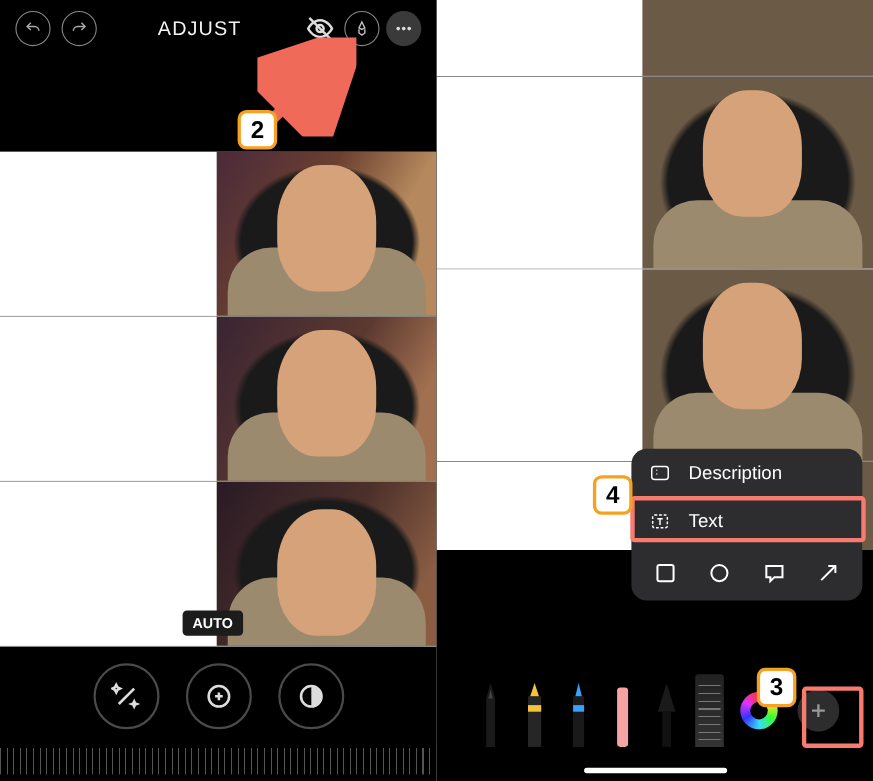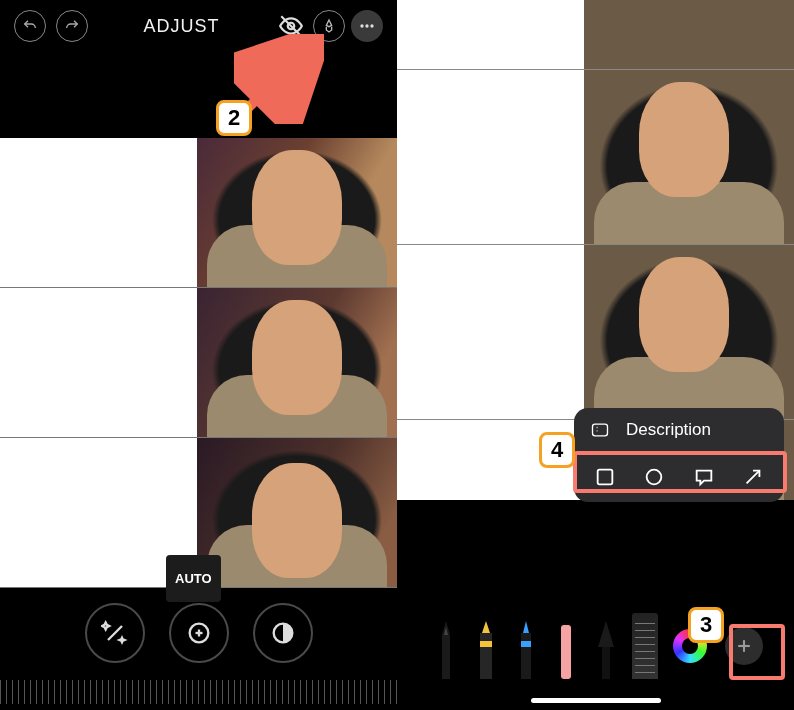--- a/index.html
+++ b/index.html
@@ -17,21 +17,21 @@
 .meme .row{display:flex;height:150px;border-bottom:1px solid #777}
 .meme .blank{flex:1;background:#fff}
 .meme .photo{width:200px;background:#6b5a46;position:relative;overflow:hidden}
 .meme .rowbg{position:absolute;inset:0}
 .bg1{background:linear-gradient(120deg,#4a2a3a,#6b4030 40%,#b5895d 70%)}
 .bg2{background:linear-gradient(120deg,#3a2432,#5c3930 50%,#a17050 80%)}
 .bg3{background:linear-gradient(120deg,#2a1a25,#4c302a 50%,#8a5d43 85%)}
 .face{position:absolute;width:90px;height:115px;left:55px;top:12px;background:#d6a27a;border-radius:45% 45% 40% 40%}
 .suit{position:absolute;bottom:-8px;left:10px;right:10px;height:70px;background:#9c8a6e;border-radius:40px 40px 0 0}
 .chair{position:absolute;inset:0;background:radial-gradient(ellipse at 50% 55%,#1a1a1a 0%,#1a1a1a 55%,transparent 60%)}
-.auto{position:absolute;left:166px;top:555px;background:#1c1c1c;color:#fff;font-size:13px;font-weight:600;padding:16px 9px;border-radius:4px}
+.auto{position:absolute;left:166px;top:555px;background:#1c1c1c;color:#fff;font-size:13px;font-weight:600;padding:4px 9px;border-radius:4px}
 .tools{position:absolute;bottom:32px;left:0;right:0;height:90px;display:flex;align-items:center;justify-content:center;gap:24px}
 .tool{width:60px;height:60px;border-radius:30px;border:2px solid #4a4a4a;display:flex;align-items:center;justify-content:center;color:#d8d8d8;font-size:26px}
 .ticks{position:absolute;bottom:6px;left:0;right:0;height:24px;background:repeating-linear-gradient(90deg,#555 0,#555 1px,transparent 1px,transparent 6px)}
 
 
 .canvas{position:absolute;left:0;right:0;top:0;background:#fff}
 .canvas .row2{display:flex;height:175px;border-bottom:1px solid #888}
 .canvas .row2:first-child{height:70px}
 .canvas .row2:last-child{height:80px;border-bottom:0}
 .canvas .blank{flex:1;background:#fff}
@@ -200,20 +200,29 @@
   <div class="menu">
     <div class="menu-item">
       <span class="mi-icon">
             <svg width="22" height="20" viewBox="0 0 24 24" fill="none" stroke="#fff" stroke-width="1.6">
               <rect x="3" y="5" width="18" height="14" rx="3"></rect>
               <path d="M8 9h1M8 13h1"></path>
             </svg>
           </span>
       <span>Description</span>
     </div>
+    <div class="menu-item">
+      <span class="mi-icon">
+            <svg width="22" height="20" viewBox="0 0 24 24" fill="none" stroke="#fff" stroke-width="1.6">
+              <rect x="4" y="5" width="16" height="14" rx="2" stroke-dasharray="3 2"></rect>
+              <path d="M12 9v7M9 9h6"></path>
+            </svg>
+          </span>
+      <span>Text</span>
+    </div>
     <div class="shape-row">
       <div class="shape">
             <svg width="22" height="22" viewBox="0 0 24 24" fill="none" stroke="#fff" stroke-width="2">
               <rect x="4" y="4" width="16" height="16" rx="2"></rect>
             </svg>
           </div>
       <div class="shape">
             <svg width="22" height="22" viewBox="0 0 24 24" fill="none" stroke="#fff" stroke-width="2">
               <circle cx="12" cy="12" r="8"></circle>
             </svg>

